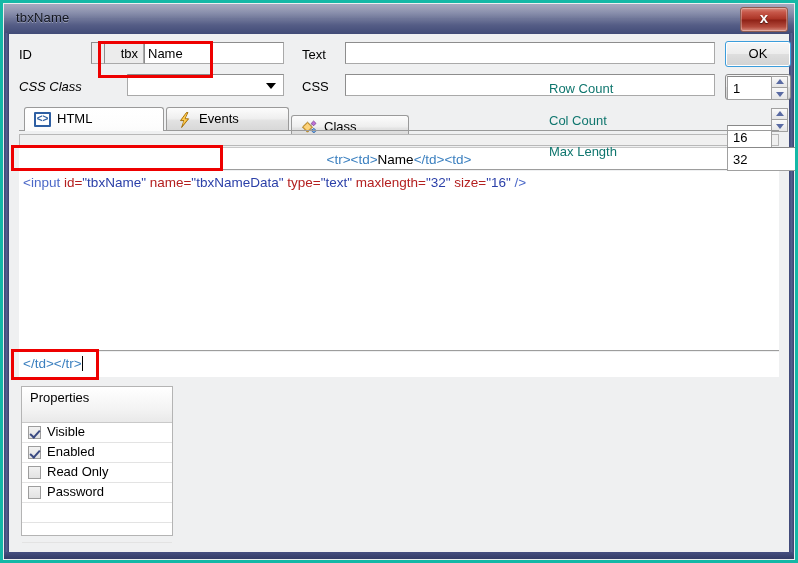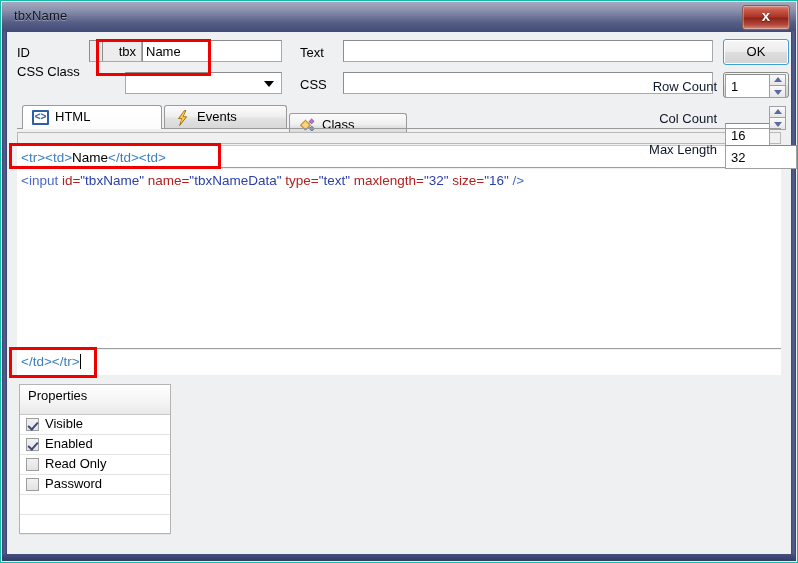--- a/index.html
+++ b/index.html
@@ -14,21 +14,21 @@
     -webkit-font-smoothing: none;
   }
 
   
   #window {
     position: relative;
     width: 798px;
     height: 563px;
     box-sizing: border-box;
     background: #eceeef;
-    border: 1px solid #14b8a6;
+    border: 3px solid #14b8a6;
     overflow: hidden;
   }
   .frame-edge-left,
   .frame-edge-right,
   .frame-edge-bottom {
     position: absolute;
     background: linear-gradient(to right, #3b4575, #555f8e, #39426d);
   }
   .frame-edge-left  { left: 1px;  top: 30px; width: 5px; bottom: 1px; }
   .frame-edge-right { right: 1px; top: 30px; width: 5px; bottom: 1px; }
@@ -213,20 +213,21 @@
     font-size: 13.5px;
     line-height: 19px;
     white-space: pre;
     padding: 2px 4px 0 4px;
     color: #000;
   }
   #code-prefix {
     left: 10px; right: 10px; top: 113px; height: 23px;
     border-top: 1px solid #c8c8c8;
     border-bottom: 1px solid #9d9d9d;
+    text-align: center;
   }
   #code-main {
     left: 10px; right: 10px; top: 137px; height: 180px;
     border-bottom: 1px solid #9d9d9d;
   }
   #code-suffix {
     left: 10px; right: 10px; top: 318px; height: 25px;
   }
   #code-suffix .caret {
     display: inline-block;
@@ -252,21 +253,21 @@
   
   #properties-panel {
     position: absolute;
     left: 12px; top: 352px;
     width: 152px; height: 150px;
     box-sizing: border-box;
     background: #ffffff;
     border: 1px solid #b4b4b4;
   }
   #properties-header {
-    height: 30px;
+    height: 36px;
     box-sizing: border-box;
     border-bottom: 1px solid #c9c9c9;
     background: linear-gradient(to bottom, #ffffff 0%, #f4f4f4 60%, #e9e9e9 100%);
     padding: 3px 0 16px 8px;
     font-size: 13px;
     color: #000;
   }
   .prop-row {
     position: relative;
     height: 20px;
@@ -296,22 +297,22 @@
     left: 25px; top: 1px;
     font-size: 13px;
     color: #000;
   }
   .prop-row.blank { border-bottom: 1px solid #e3e3e3; }
 
   
   .num-label {
     position: absolute;
     font-size: 13px;
-    text-align: right;
-    color: #0f172a;
+    text-align: left;
+    color: #0f766e;
   }
   .num-box {
     position: absolute;
     box-sizing: border-box;
     background: #ffffff;
     border: 1px solid #a0a0a0;
     border-top-color: #888;
     height: 24px;
     font-size: 13px;
     line-height: 22px;
@@ -371,21 +372,21 @@
   <div id="client">
 
     <div id="topform">
 
       <div class="lbl" style="left:10px; top:13px;">ID</div>
 
       <input class="tfield readonly-grey" style="left: 82px; top: 8px; width: 62px;" readonly="" value="">
       <input class="tfield readonly-grey segment-right" style="left: 95px; top: 8px; width: 40px;" readonly="" value="tbx">
       <input class="tfield" style="left: 135px; top: 8px; width: 140px;" value="Name">
 
-      <div class="lbl" style="left:10px; top:32px;">CSS Class</div>
+      <div class="lbl" style="left:10px; top:45px;font-style:italic;">CSS Class</div>
       <div id="css-class-combo" style="left:118px; top:40px; width:157px;">
         <div class="arrow"></div>
       </div>
 
       <div class="lbl" style="left:293px; top:13px;">Text</div>
       <input class="tfield" style="left: 336px; top: 8px; width: 370px;" value="">
 
       <div class="lbl" style="left:293px; top:45px;">CSS</div>
       <input class="tfield" style="left: 336px; top: 40px; width: 370px;" value="">
 

